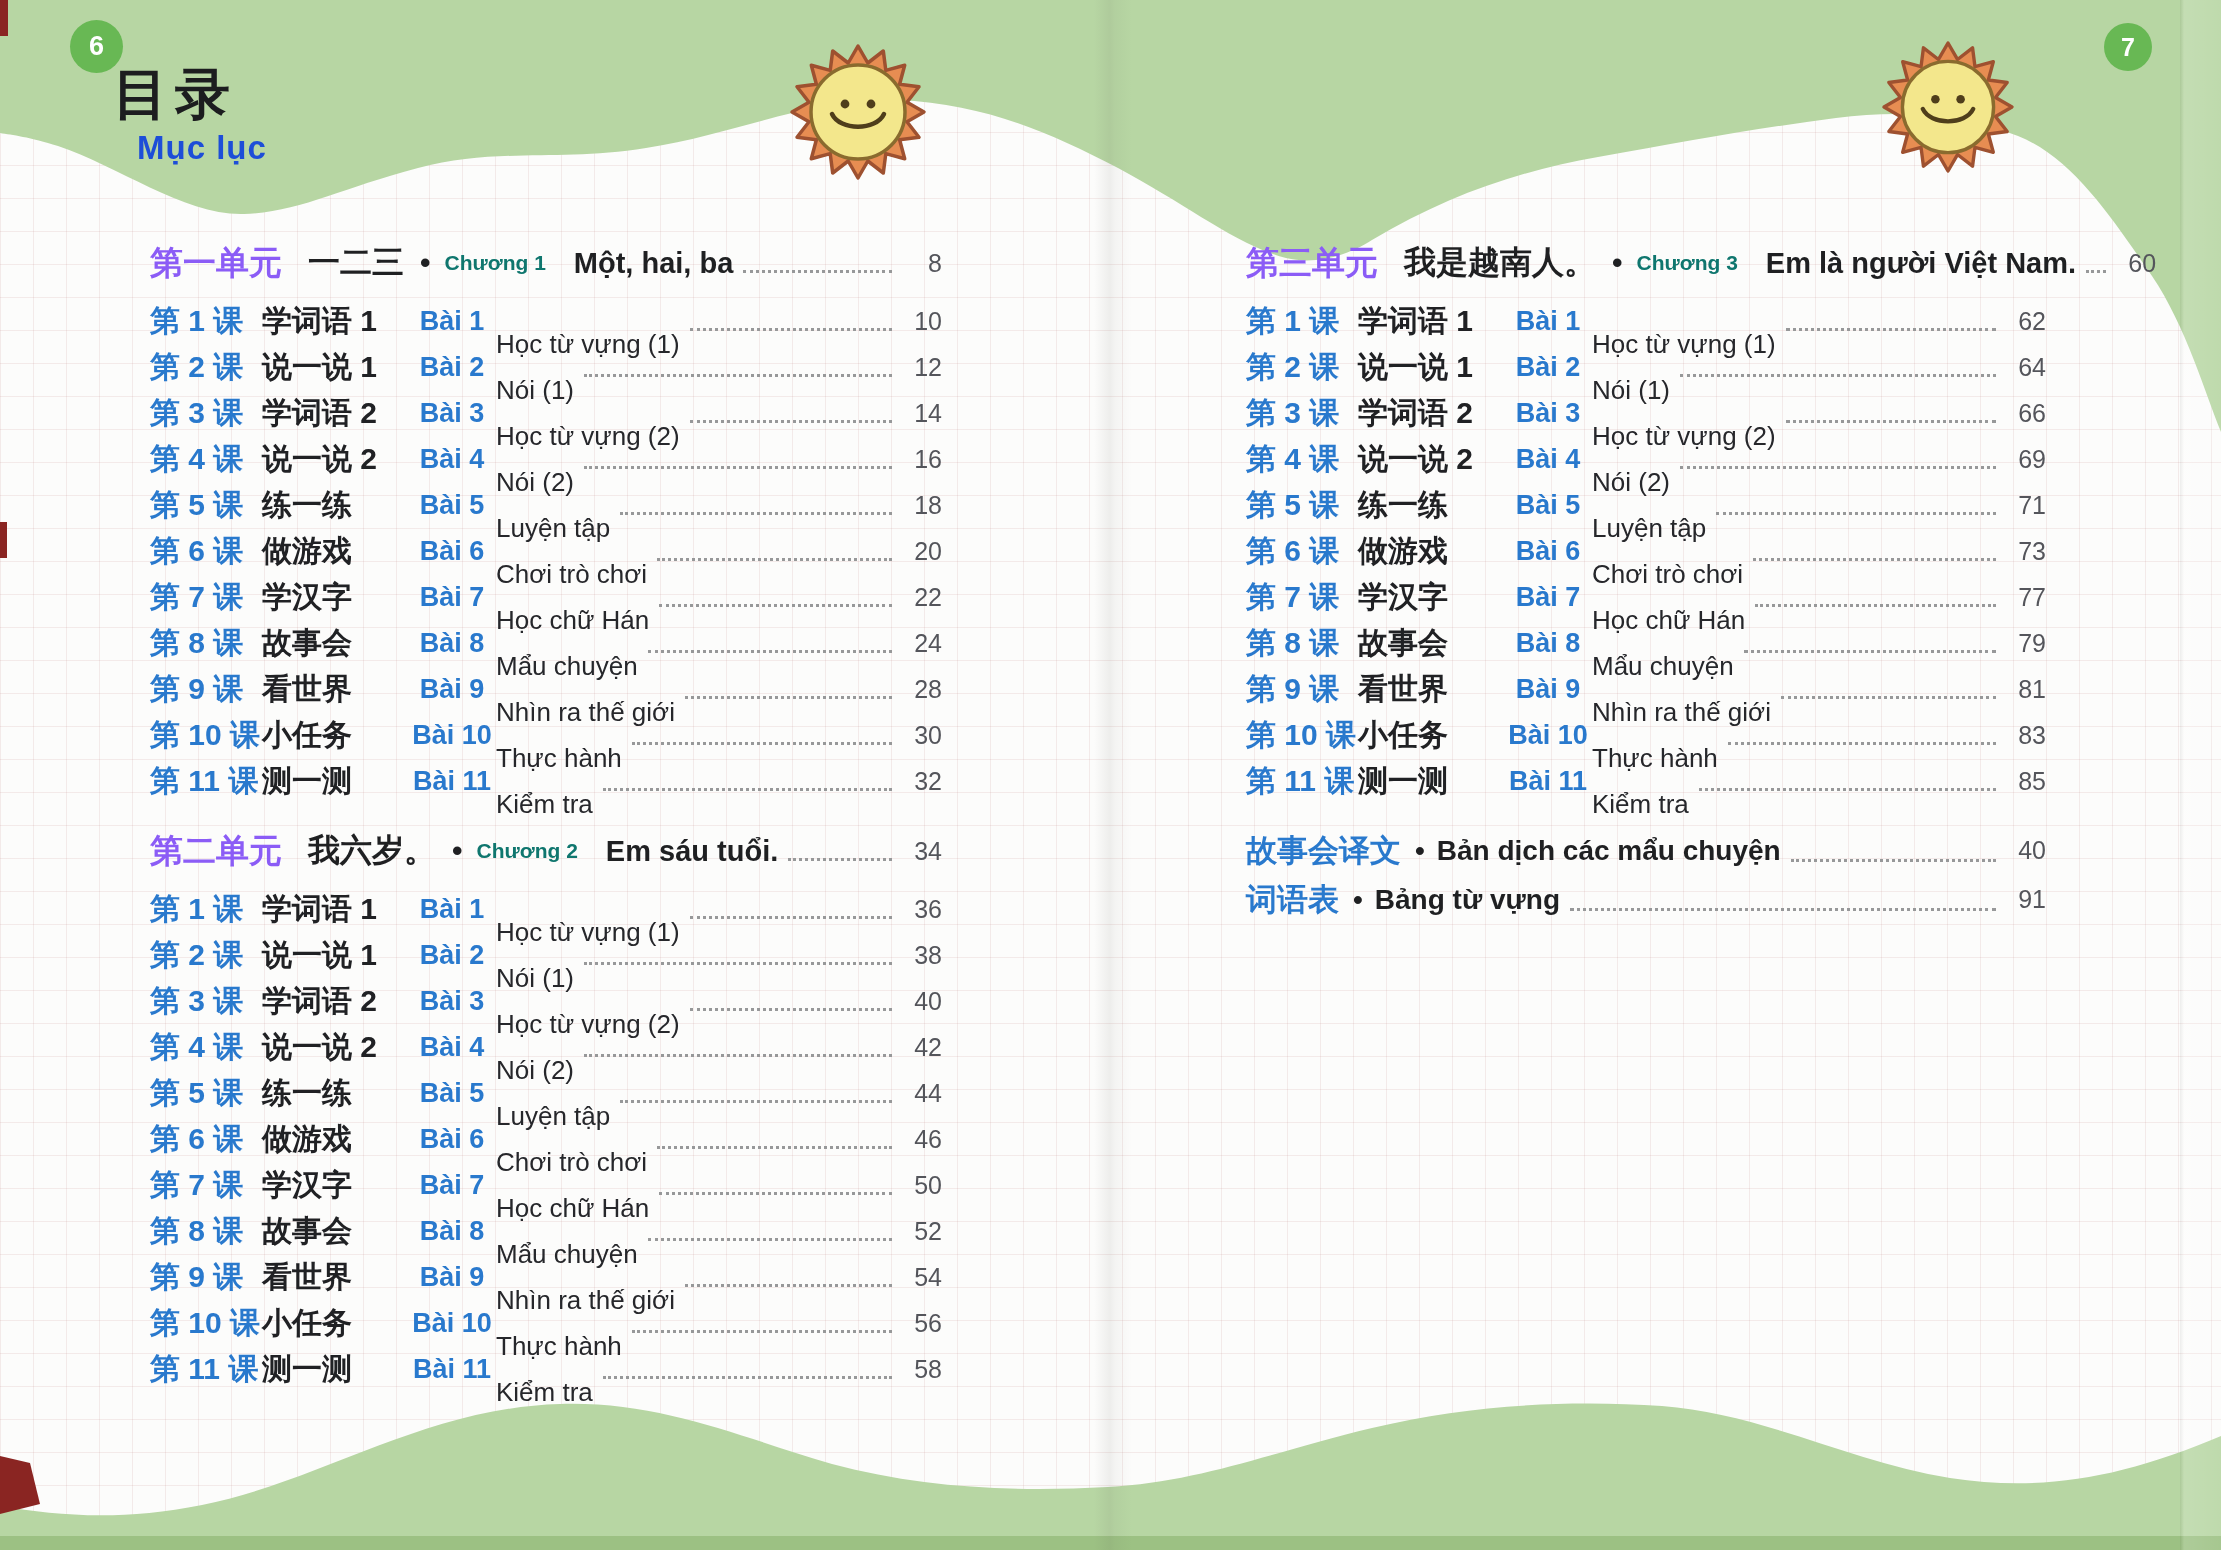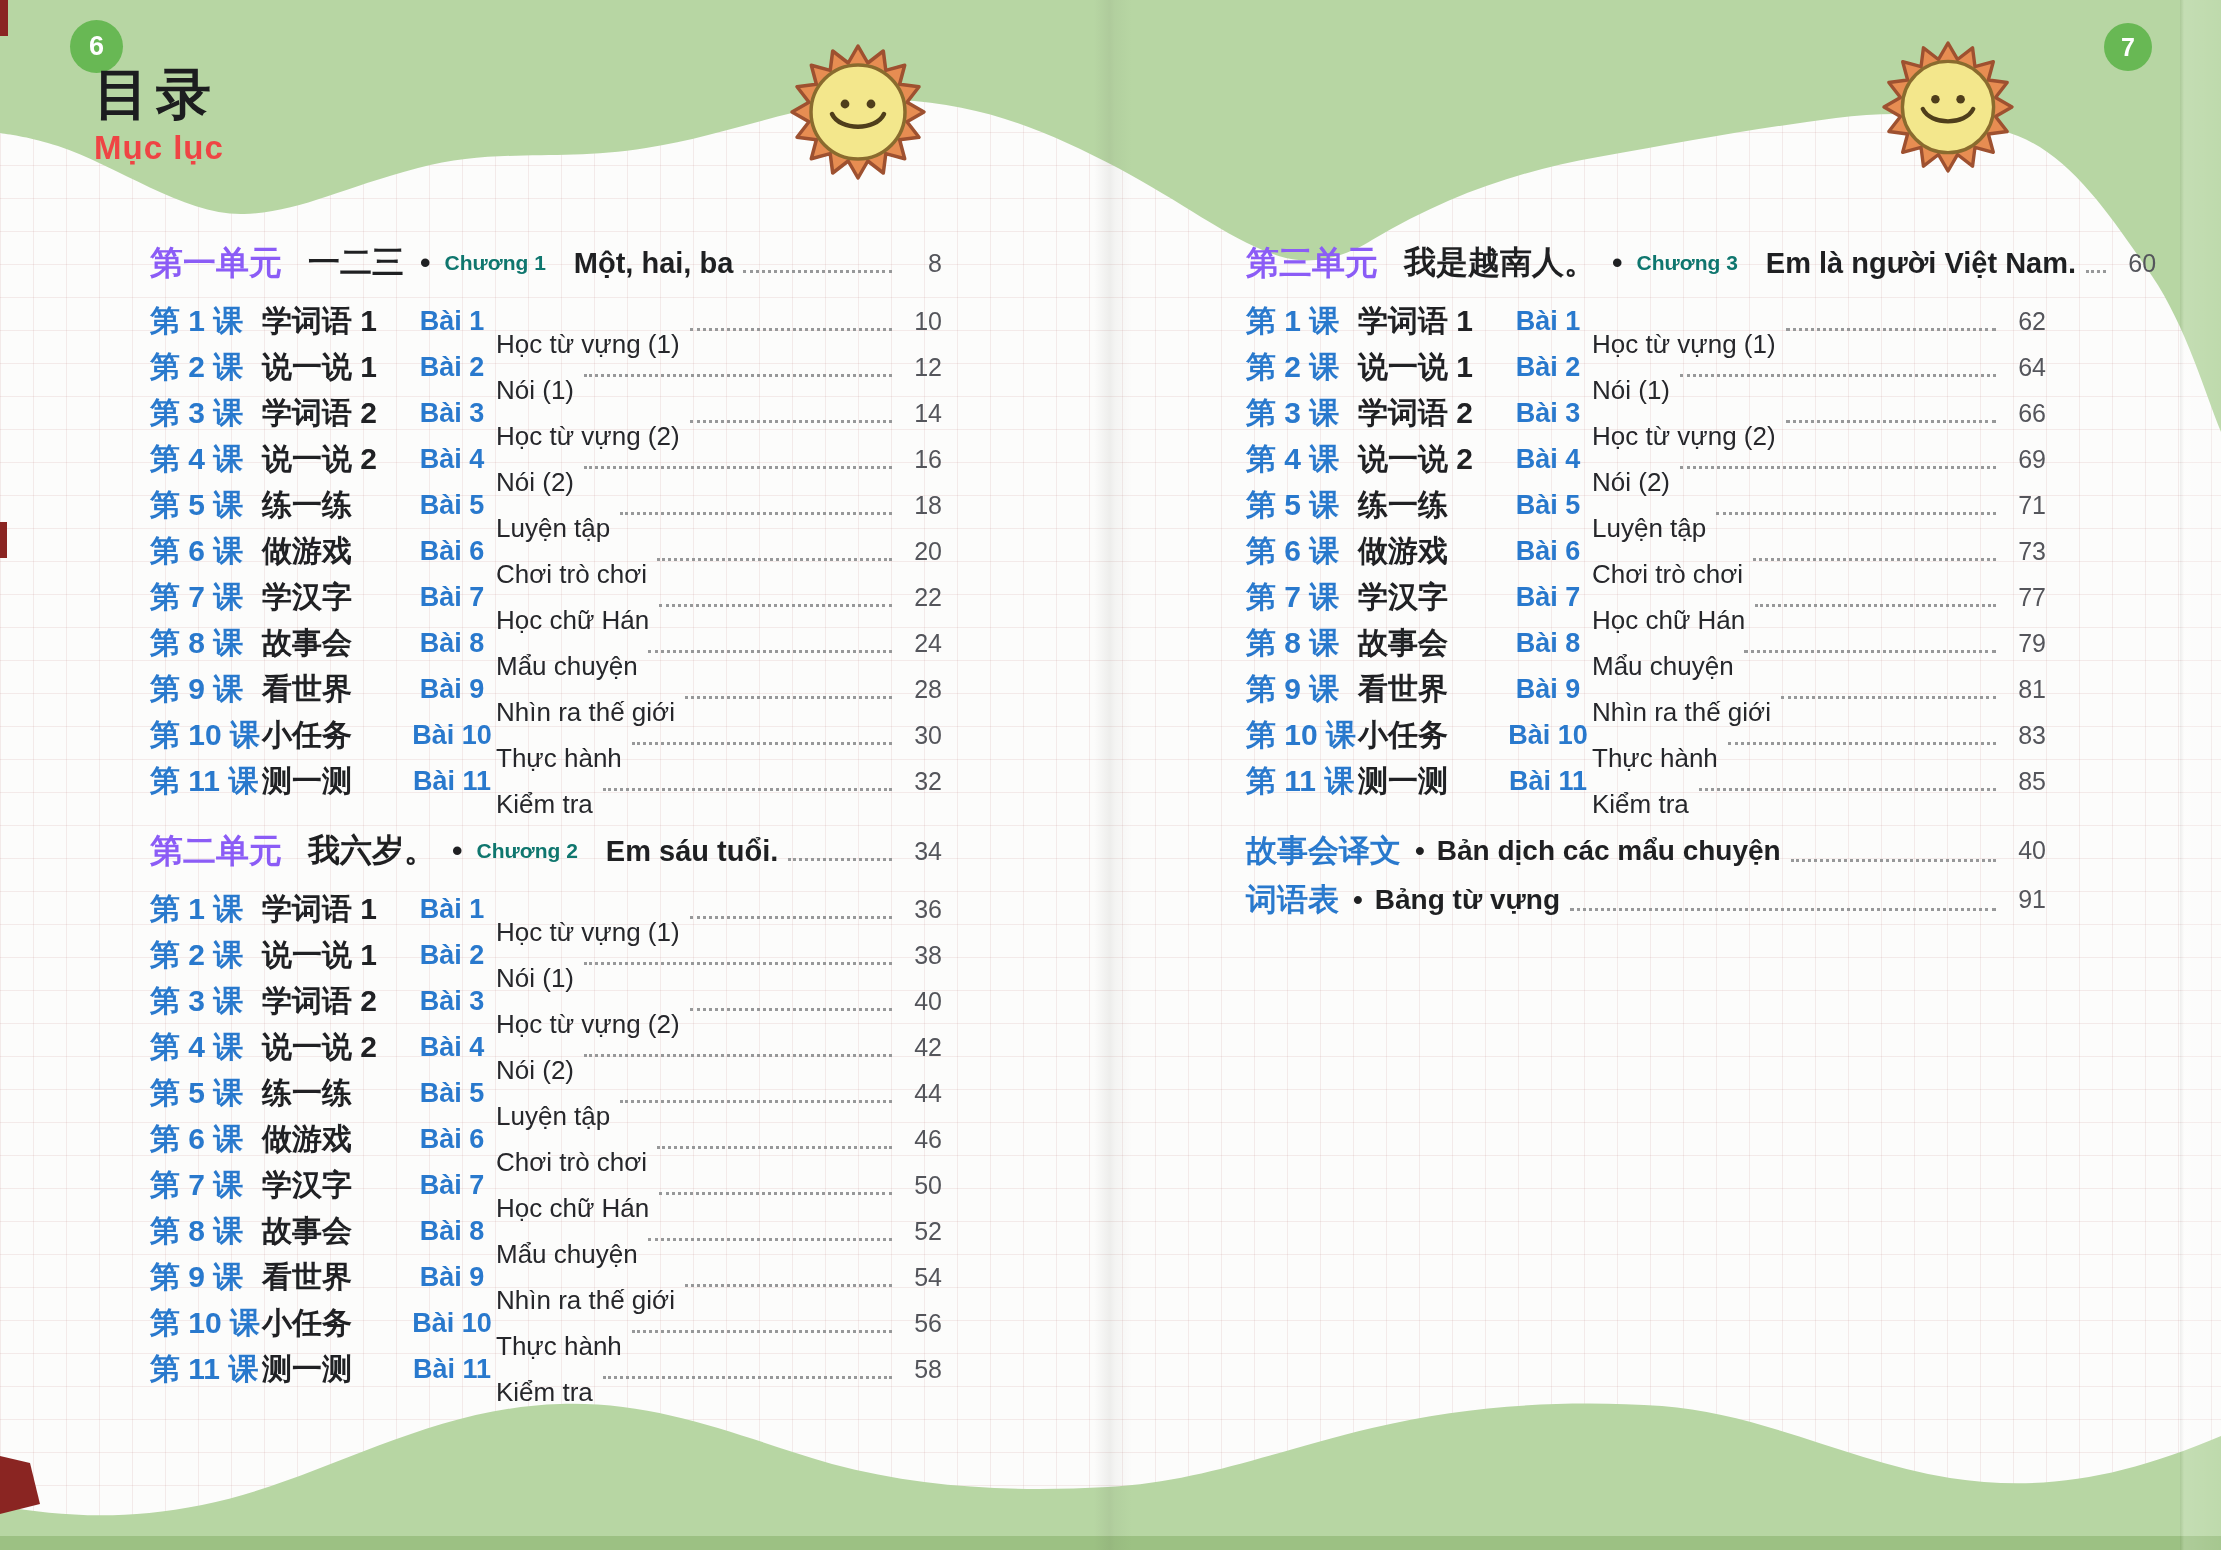--- a/index.html
+++ b/index.html
@@ -25,23 +25,23 @@
     position:absolute;top:0;left:2180px;width:41px;height:1550px;z-index:2;pointer-events:none;
     background:linear-gradient(90deg, rgba(0,0,0,0.06) 0%, rgba(255,255,255,0.18) 10%, rgba(255,255,255,0.10) 100%);
   }
   .page-circle{
     position:absolute;z-index:3;border-radius:50%;
     background:#68b854;color:#fff;font-weight:700;
     display:flex;align-items:center;justify-content:center;
   }
   .pc-left{left:70px;top:20px;width:53px;height:53px;font-size:27px;}
   .pc-right{left:2104px;top:23px;width:48px;height:48px;font-size:25px;}
-  .title-block{position:absolute;left:94px;top:64px;z-index:3;}
+  .title-block{position:absolute;left:113px;top:64px;z-index:3;}
   .title-cn{font-size:55px;font-weight:900;color:#1c1d1f;letter-spacing:7px;line-height:1.1;}
-  .title-vi{font-size:33px;font-weight:700;color:#ef4444;margin-top:4px;letter-spacing:1px;}
+  .title-vi{font-size:33px;font-weight:700;color:#1d4ed8;margin-top:4px;letter-spacing:1px;margin-left:24px;}
 
   .unit{position:absolute;z-index:3;}
   .row{display:flex;align-items:center;}
   .unit-row{height:50px;margin-bottom:10px;}
   .u-cn{color:#8b5cf6;font-weight:700;font-size:33px;white-space:nowrap;}
   .u-title-cn{color:#1f2022;font-weight:700;font-size:32px;margin-left:26px;white-space:nowrap;}
   .u-bullet{color:#1f2022;font-size:30px;font-weight:700;margin:0 14px 0 16px;}
   .u-ch{color:#0f766e;font-weight:700;font-size:21px;white-space:nowrap;}
   .u-title-vi{color:#1f2022;font-weight:700;font-size:29px;margin-left:28px;white-space:nowrap;}
   .u-pg{color:#54555b;font-size:25px;min-width:42px;text-align:right;}

